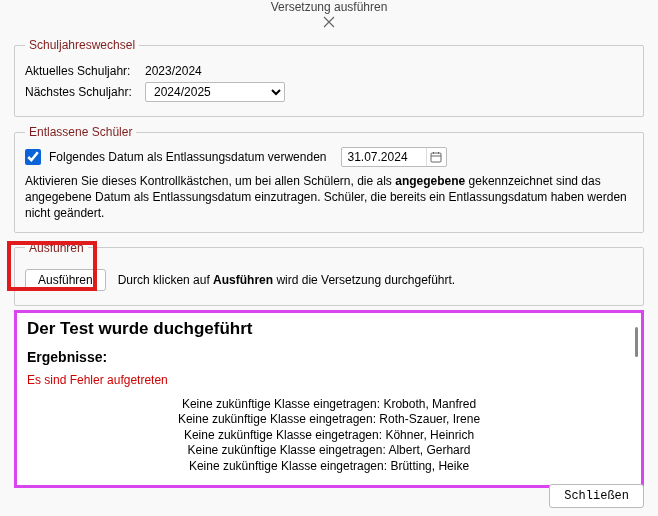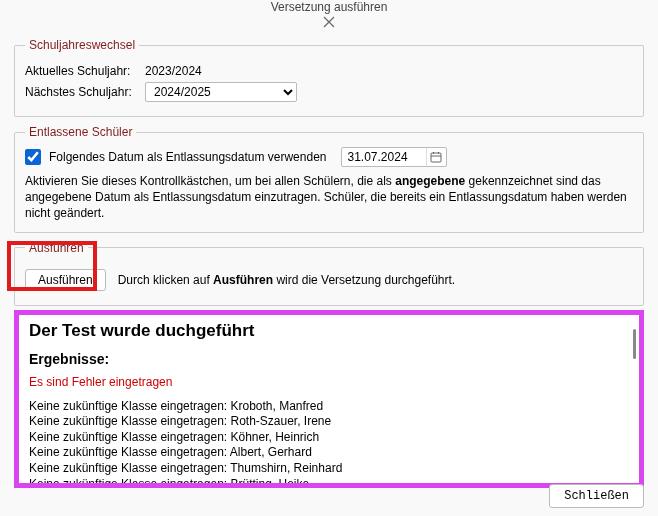--- a/index.html
+++ b/index.html
@@ -34,21 +34,21 @@
     margin: 8px 14px 8px 14px;
     padding: 8px 10px 10px 10px;
     background: #f9f9f9;
   }
   legend { padding: 0 4px; color: #7f1d1d; }
   .row { display: flex; align-items: center; margin: 4px 0; }
   .lbl { width: 120px; }
   .val { }
   select {
     font-family: inherit; font-size: 12px;
-    width: 152px; height: 20px;
+    width: 140px; height: 20px;
     border: 1px solid #bbb; border-radius: 2px;
     background: #fff;
     padding: 0 4px;
   }
   .chkrow {
     display: flex; align-items: center; gap: 8px;
     margin-bottom: 6px;
   }
   input[type=checkbox] {
     width: 16px; height: 16px;
@@ -96,39 +96,39 @@
     font-family: inherit; font-size: 12px;
     padding: 3px 12px;
     border: 1px solid #bbb;
     border-radius: 3px;
     background: #fff;
     cursor: pointer;
   }
   .execrow .txt b { font-weight: 600; }
   .results {
     margin: 0 14px 0 14px;
-    border: 5px solid #d946ef;
+    border: 3px solid #d946ef;
     background: #fff;
     height: 178px;
     padding: 6px 10px 6px 10px;
     overflow: hidden;
     position: relative;
   }
   .results h2 {
     margin: 0 0 8px 0;
     font-size: 17px;
     font-weight: 700;
   }
   .results h3 {
     margin: 10px 0 8px 0;
     font-size: 14px;
     font-weight: 700;
   }
   .errline { color: #d00000; margin-bottom: 10px; }
-  .errlist div { line-height: 1.3; }
+  .errlist div { line-height: 1.3; text-align: center; }
   .scrollthumb {
     position: absolute;
     right: 3px; top: 14px;
     width: 3px; height: 30px;
     background: #888; border-radius: 2px;
   }
   .footer {
     position: absolute;
     left: 0; right: 0; bottom: 0;
     height: 40px;
@@ -199,27 +199,26 @@
     <button class="exec">Ausführen</button>
     <span class="txt">
       <span>Durch klicken auf </span><b>Ausführen</b><span> wird die Versetzung durchgeführt.</span>
     </span>
   </div>
 </fieldset>
 
 <div class="results">
   <h2>Der Test wurde duchgeführt</h2>
   <h3>Ergebnisse:</h3>
-  <div class="errline">Es sind Fehler eingetragen</div>
+  <div class="errline">Es sind Fehler aufgetreten</div>
   <div class="errlist">
       <div>Keine zukünftige Klasse eingetragen: Kroboth, Manfred</div>
       <div>Keine zukünftige Klasse eingetragen: Roth-Szauer, Irene</div>
       <div>Keine zukünftige Klasse eingetragen: Köhner, Heinrich</div>
       <div>Keine zukünftige Klasse eingetragen: Albert, Gerhard</div>
-      <div>Keine zukünftige Klasse eingetragen: Thumshirn, Reinhard</div>
       <div>Keine zukünftige Klasse eingetragen: Brütting, Heike</div>
     </div>
   <div class="scrollthumb"></div>
 </div>
 
 <div class="footer">
   <button class="close-btn">Schließen</button>
 </div>
 
 </body></html>

